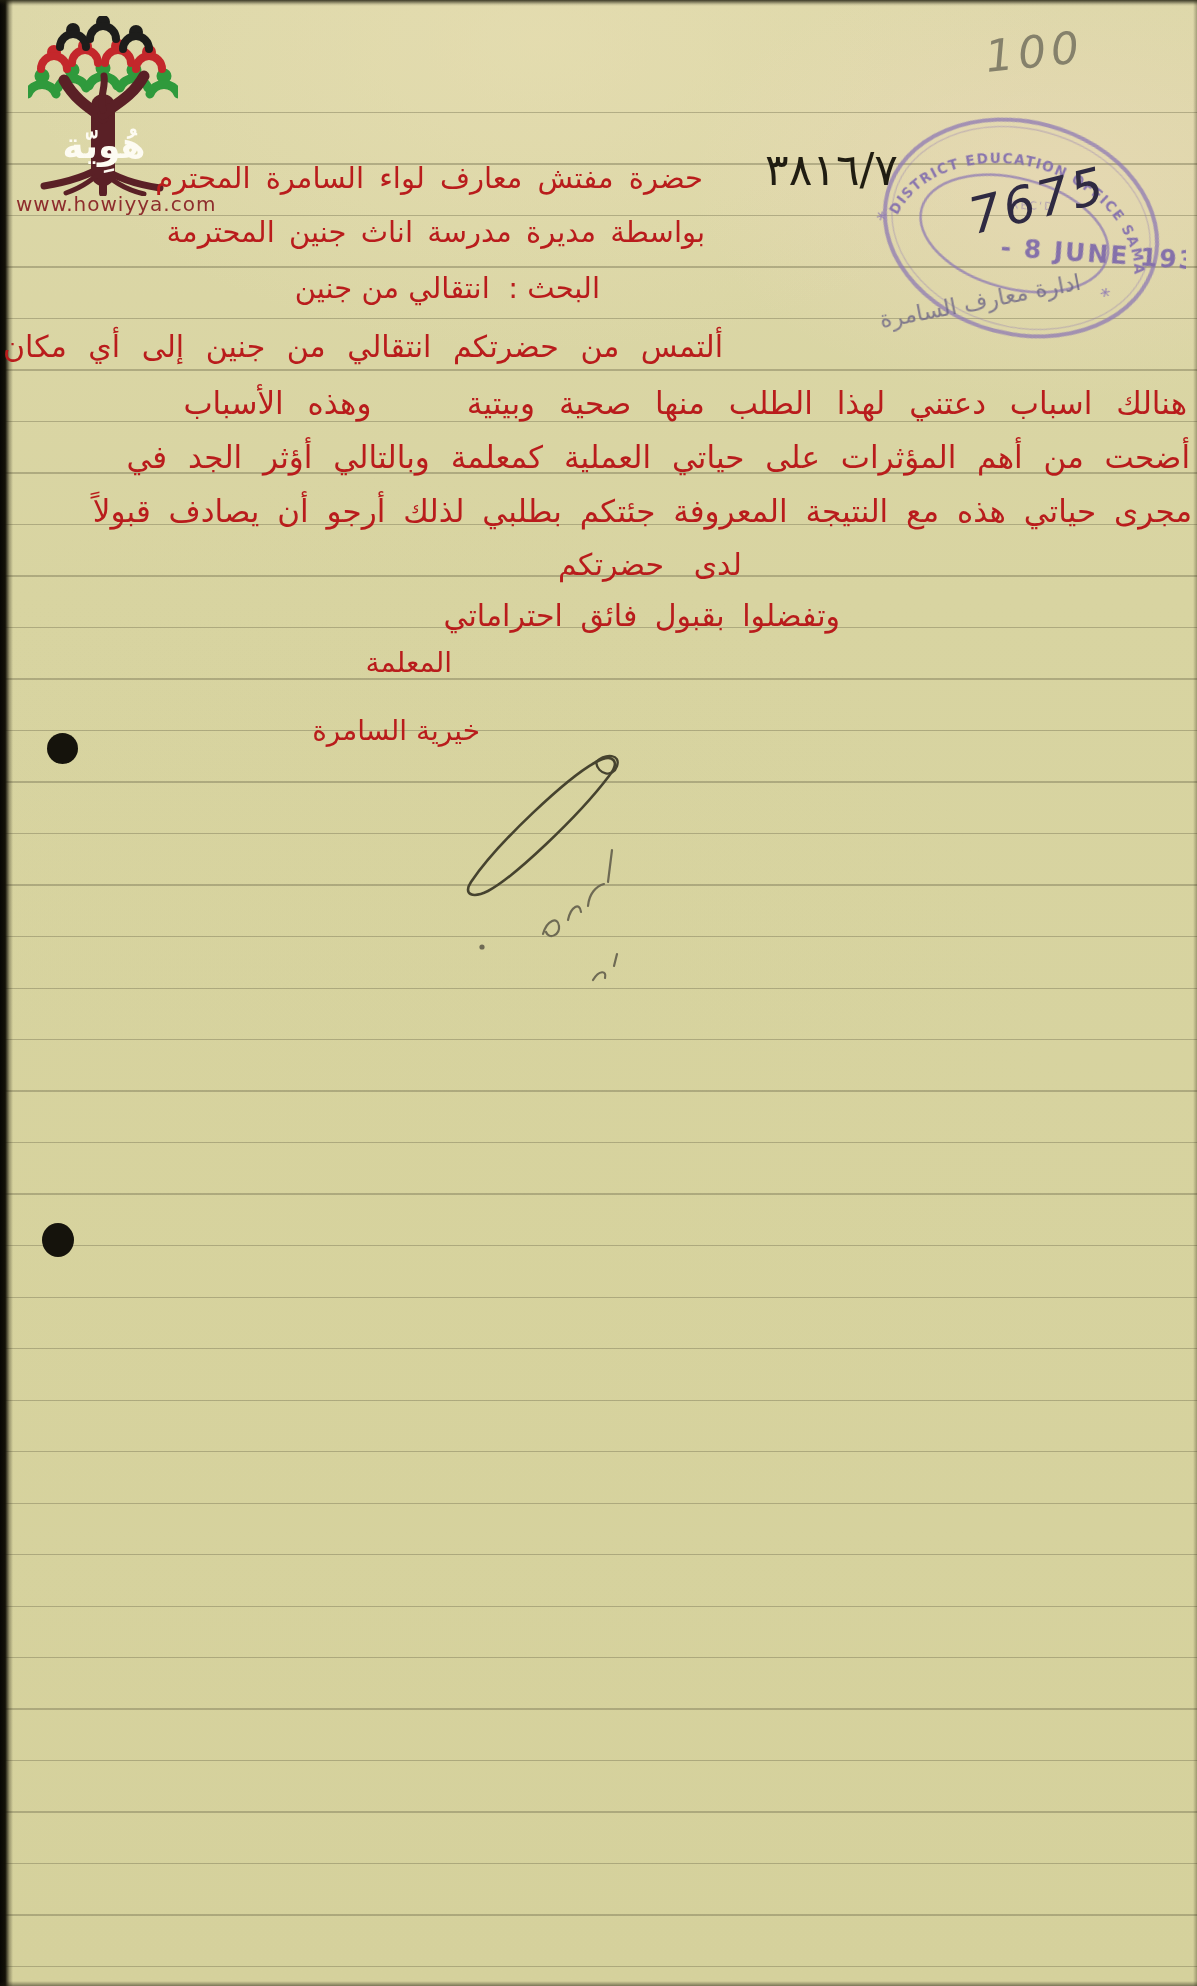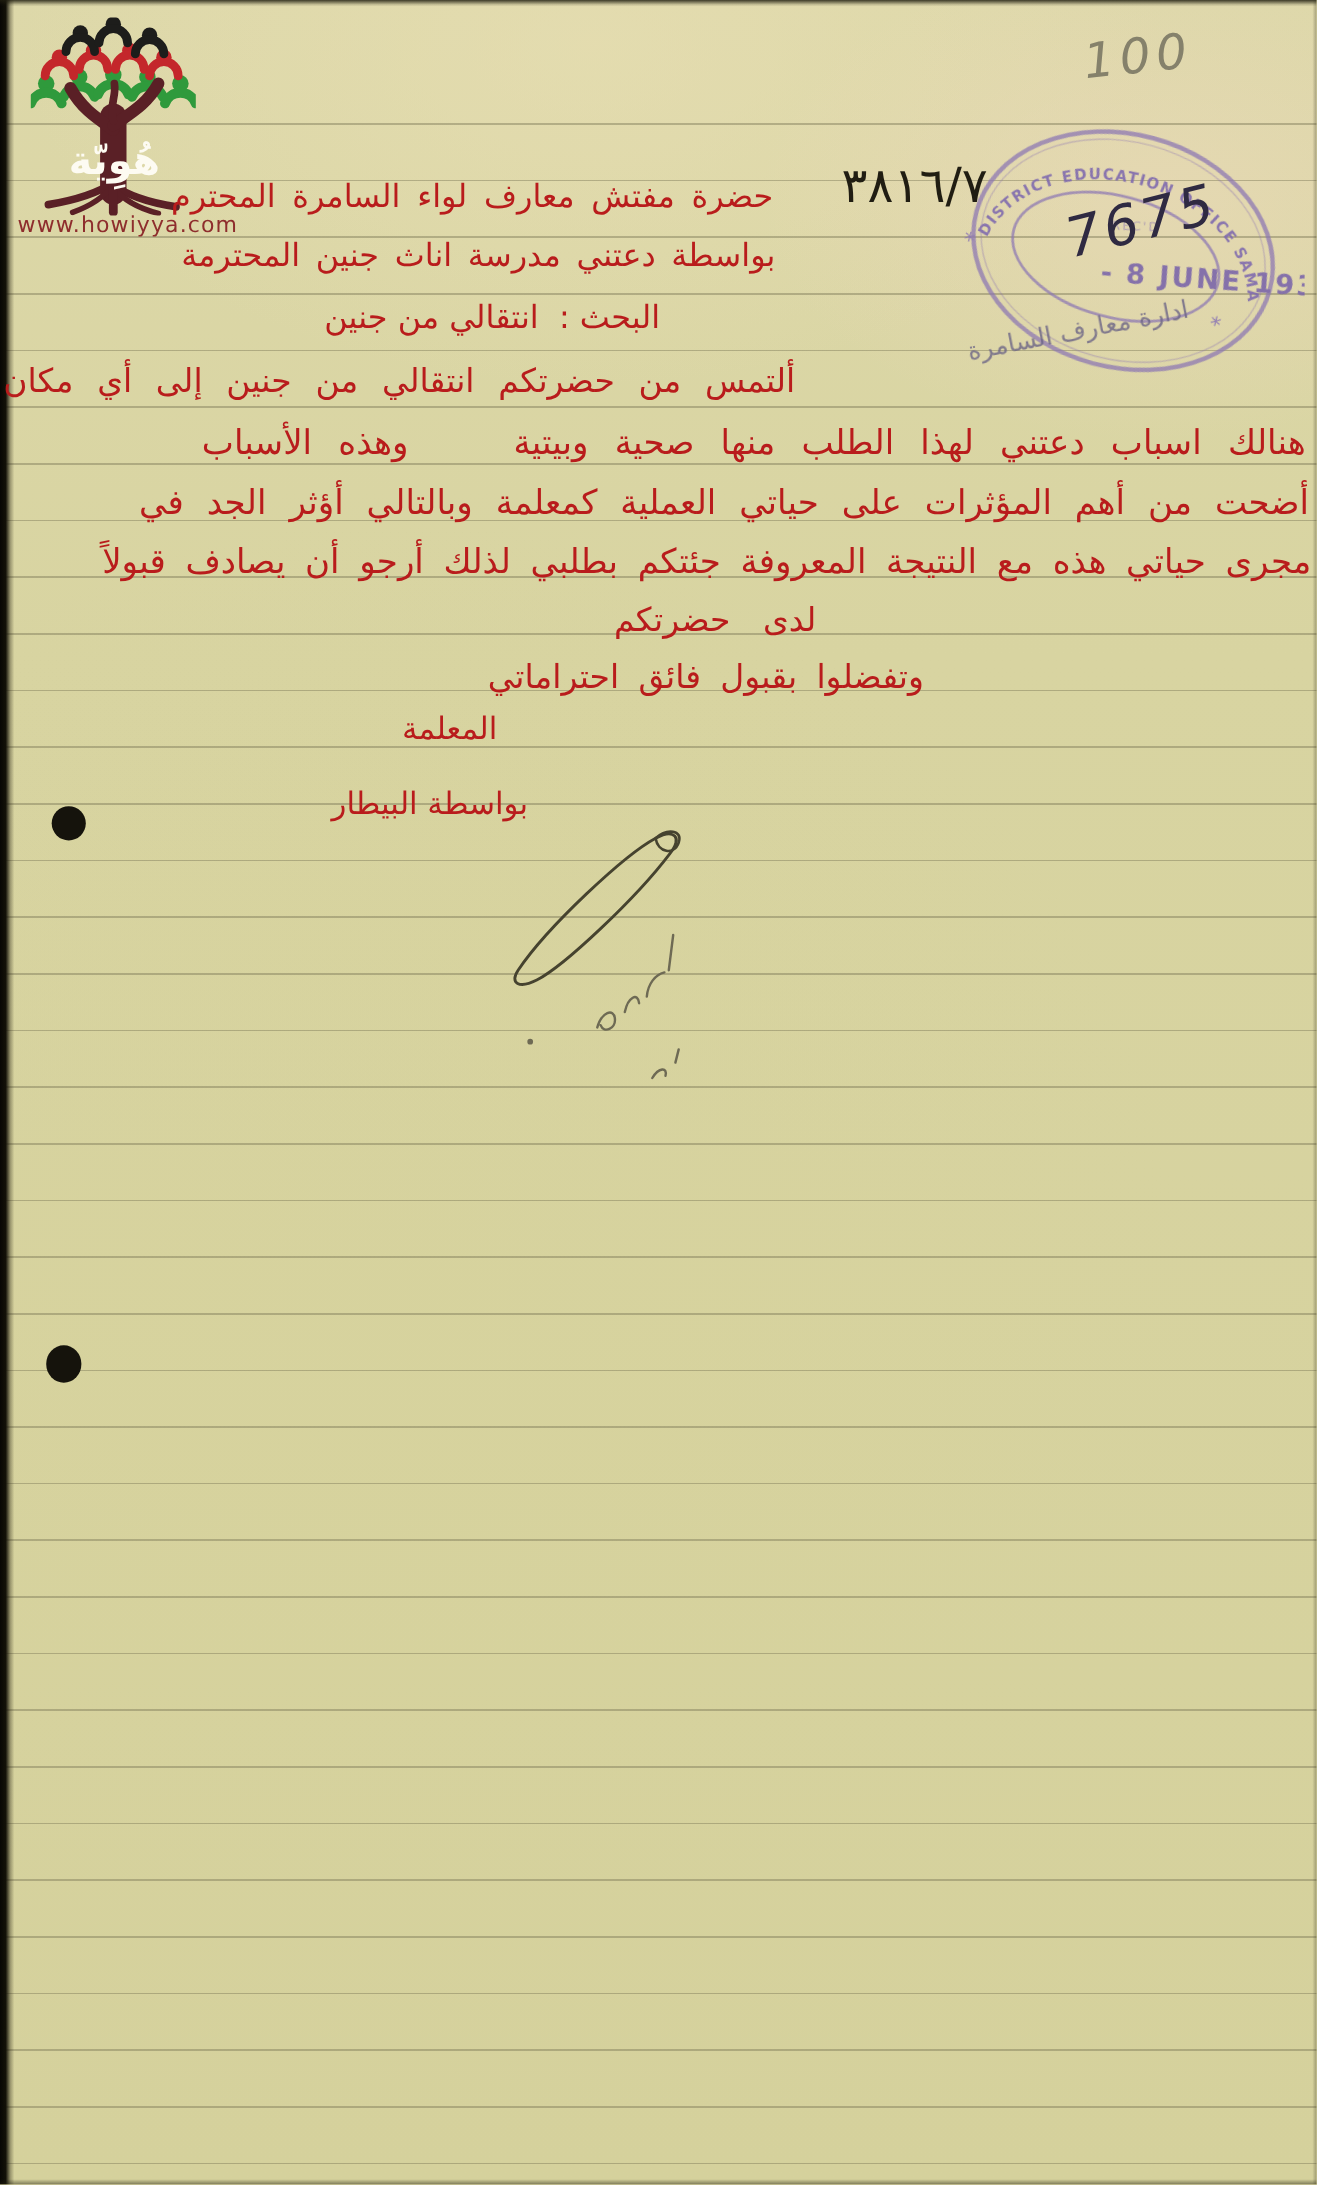--- a/index.html
+++ b/index.html
@@ -159,30 +159,30 @@
     <text x="150" y="112" transform="rotate(-13 150 112)" font-size="11" fill="#8b76b4" opacity="0.65" letter-spacing="2" font-family="DejaVu Sans, sans-serif">REC'D</text>
     <text x="152" y="160" transform="rotate(-11 152 160)" font-size="25" font-weight="bold" fill="#7b66aa" letter-spacing="2" font-family="DejaVu Sans, sans-serif">- 8 JUNE 1938</text>
   </g>
 </svg>
 
 <div class="stamp-number">7675</div>
 
 <div class="stamp-arabic-note">ادارة معارف السامرة</div>
 
 <div class="ar l-to">حضرة مفتش معارف لواء السامرة المحترم</div>
-<div class="ar l-via">بواسطة دعتني مدرسة اناث جنين المحترمة</div>
+<div class="ar l-via">بواسطة مديرة مدرسة اناث جنين المحترمة</div>
 <div class="ar l-subject">البحث :  انتقالي من جنين</div>
 <div class="ar l-opening">ألتمس من حضرتكم انتقالي من جنين إلى أي مكان آخر</div>
 <div class="ar l-body0">هنالك اسباب دعتني لهذا الطلب منها صحية وبيتية    وهذه الأسباب</div>
 <div class="ar l-body1">أضحت من أهم المؤثرات على حياتي العملية كمعلمة وبالتالي أؤثر الجد في</div>
 <div class="ar l-body2">مجرى حياتي هذه مع النتيجة المعروفة جئتكم بطلبي لذلك أرجو أن يصادف قبولاً</div>
 <div class="ar l-body3">لدى حضرتكم</div>
 <div class="ar l-closing">وتفضلوا بقبول فائق احتراماتي</div>
 <div class="ar l-sigtitle">المعلمة</div>
-<div class="ar l-signame">بواسطة البيطار</div>
+<div class="ar l-signame">خيرية السامرة</div>
 
 <svg class="sig-box" viewBox="0 0 390 290">
   <g fill="none" stroke-linecap="round">
     <path d="M 43,140 C 70,100 140,35 168,20 C 185,11 193,19 181,34 C 150,75 85,136 60,149 C 44,157 35,152 43,140" stroke="#46432f" stroke-width="2.6"></path>
     <path d="M 168,20 C 178,11 193,12 189,24 C 185,36 170,33 168,20" stroke="#46432f" stroke-width="2.4"></path>
     <g stroke="#6e6a54" stroke-width="2.2">
       <path d="M 115,192 C 119,178 130,174 131,184 C 132,193 121,198 118,190"></path>
       <path d="M 140,178 C 143,164 152,160 153,170"></path>
       <path d="M 160,164 C 161,152 168,144 176,142"></path>
       <path d="M 180,140 L 184,108"></path>

